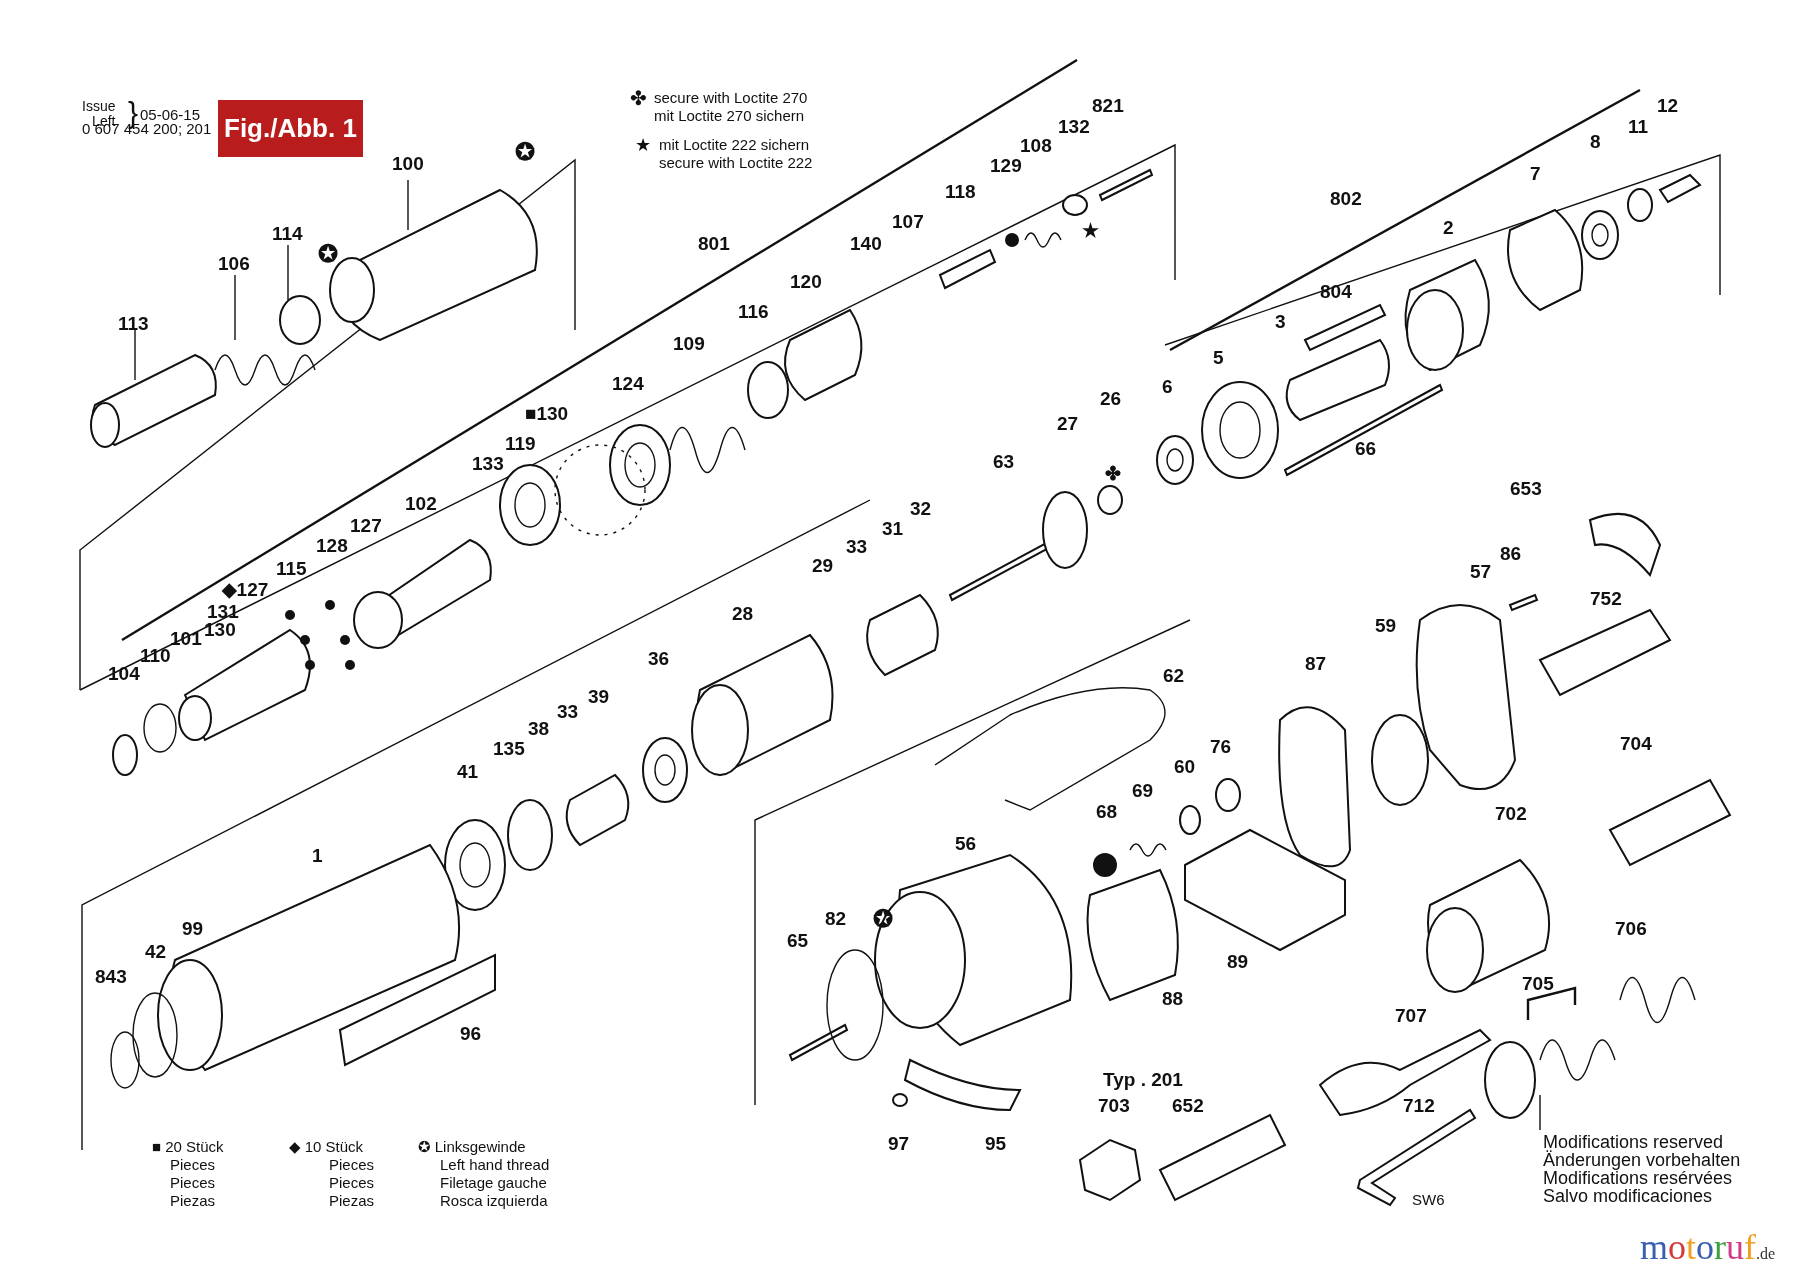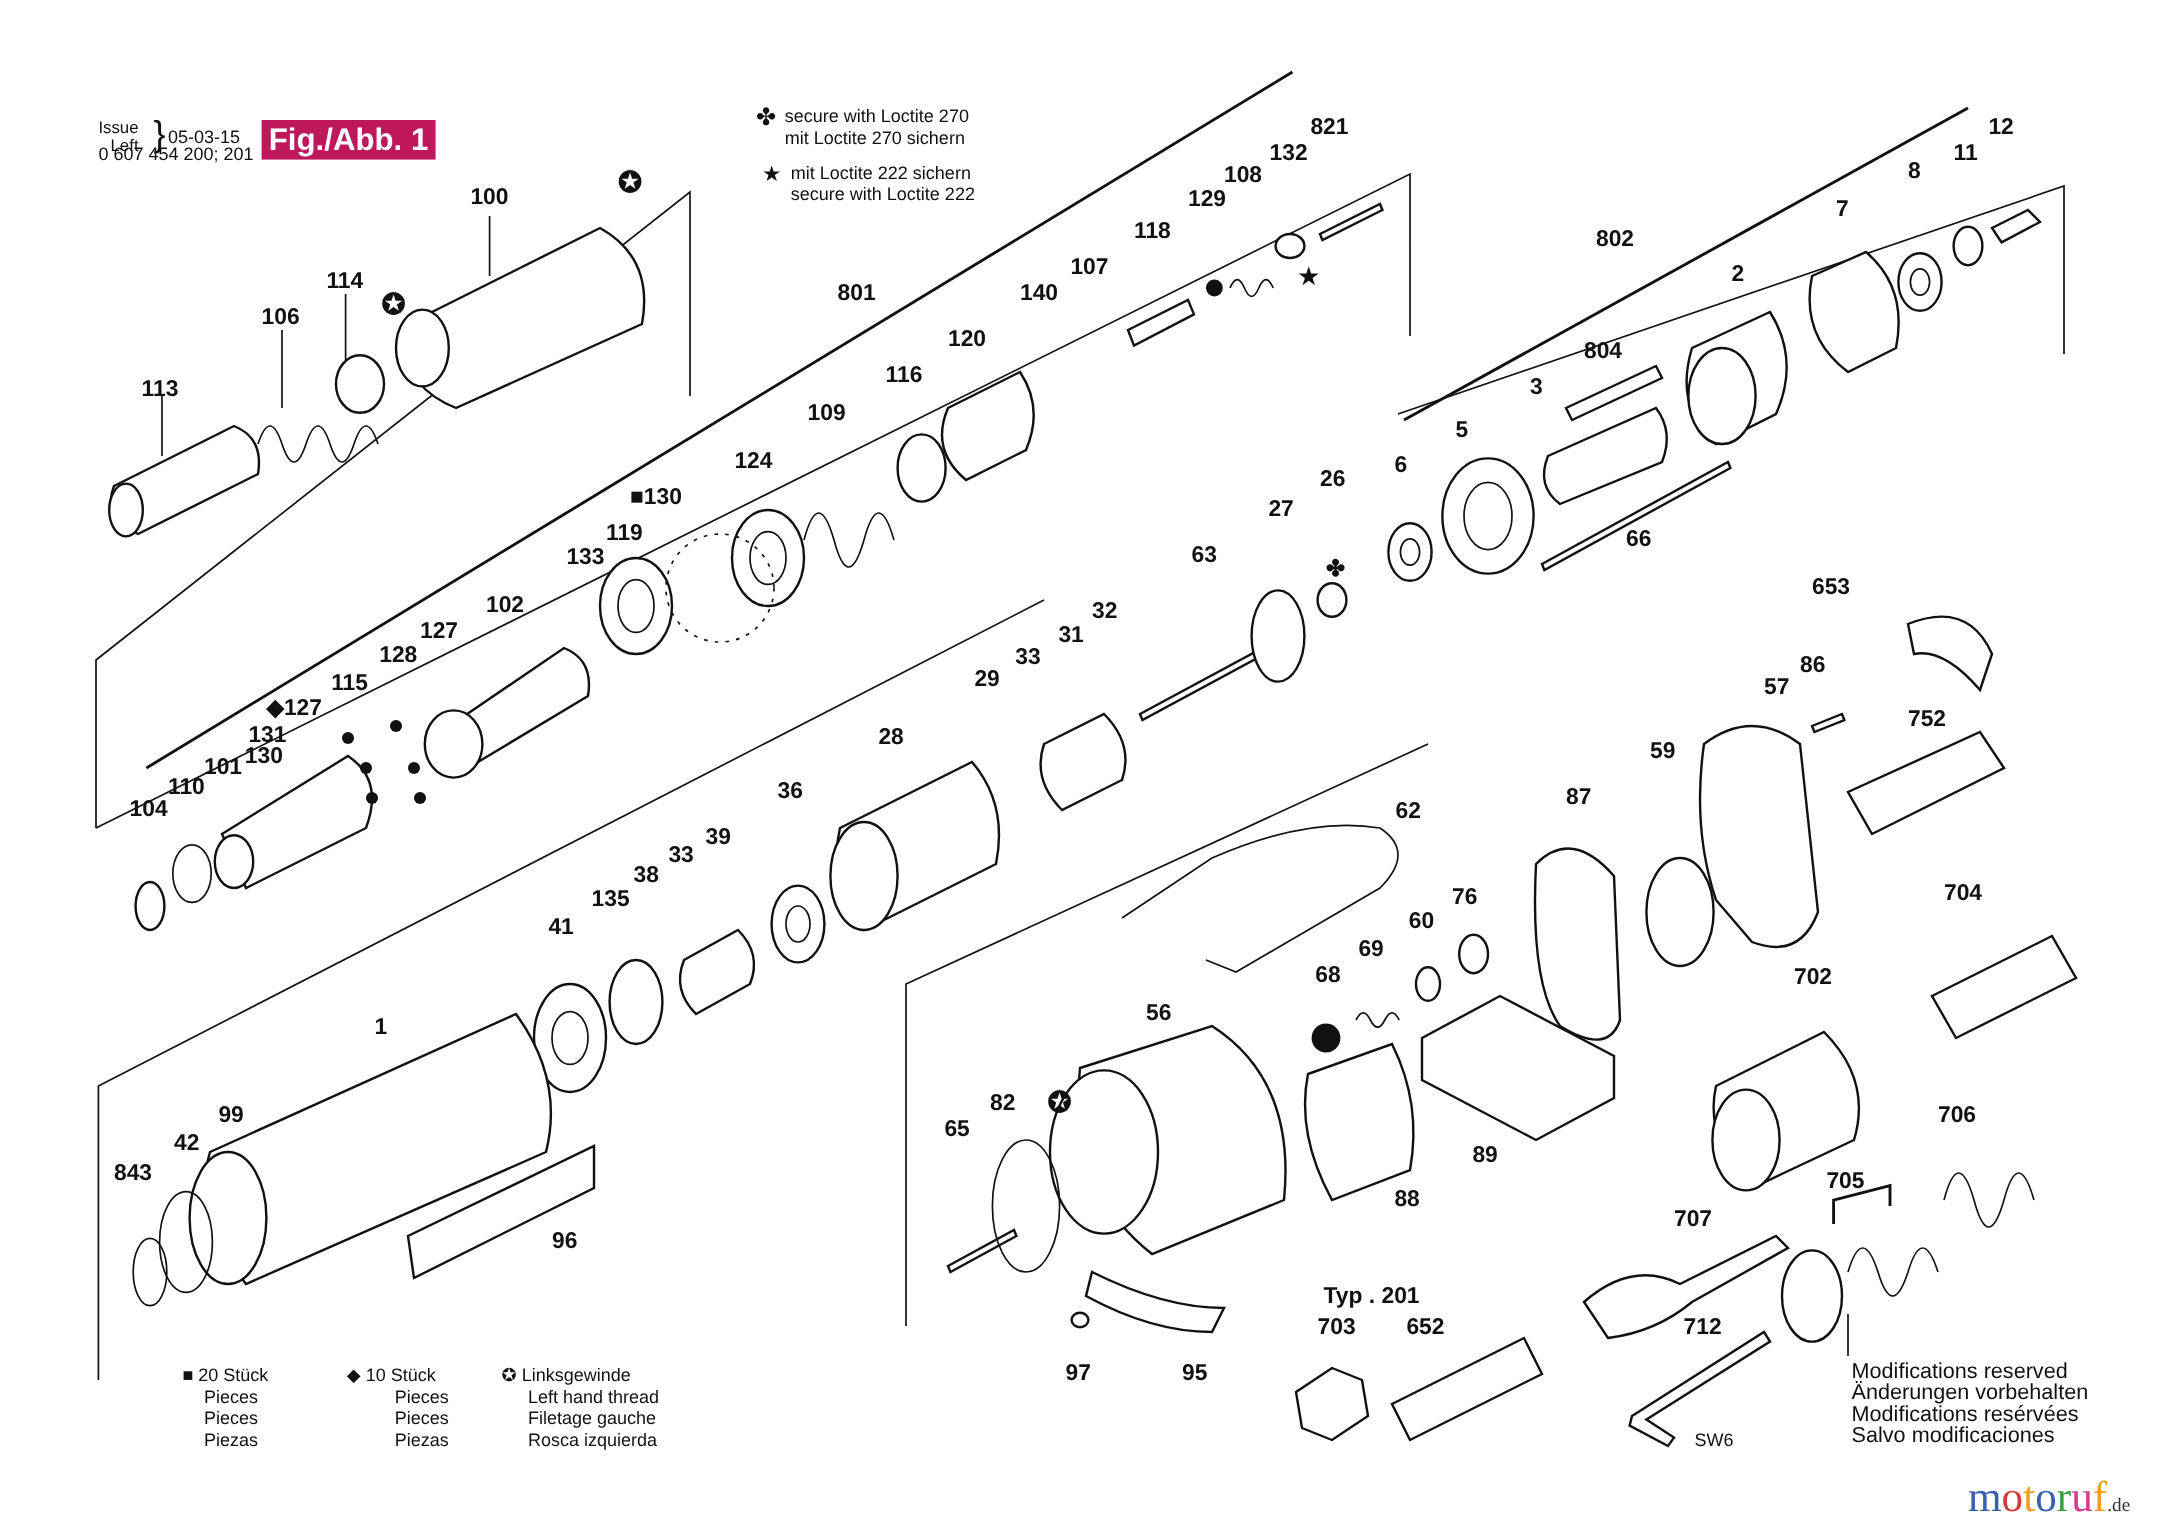--- a/index.html
+++ b/index.html
@@ -4,37 +4,37 @@
 <style>
   html,body{margin:0;padding:0;background:#fff;}
   body{width:1800px;height:1272px;position:relative;overflow:hidden;font-family:"Liberation Sans",sans-serif;color:#111;}
   svg{position:absolute;left:0;top:0;}
   .lbl{font-family:"Liberation Sans",sans-serif;font-weight:bold;font-size:19px;fill:#111;}
   .txt{font-family:"Liberation Sans",sans-serif;font-size:15px;fill:#111;}
   .part{fill:#fff;stroke:#111;stroke-width:2;}
   .ln{stroke:#111;stroke-width:2.4;fill:none;}
   .thin{stroke:#111;stroke-width:1.4;fill:none;}
   .hdr{position:absolute;font-size:15px;}
-  .figbox{position:absolute;left:218px;top:100px;background:#be185d;color:#fff;font-weight:bold;font-size:26px;padding:1px 6px;}
+  .figbox{position:absolute;left:218px;top:100px;background:#b91c1c;color:#fff;font-weight:bold;font-size:26px;padding:13px 6px;}
   .legend{position:absolute;font-size:15px;line-height:18px;}
   .legend .ind{padding-left:24px;display:block;}
   .mods{position:absolute;left:1543px;top:1133px;font-size:18px;line-height:18px;}
   .brand{position:absolute;left:1640px;top:1226px;font-family:"Liberation Serif",serif;font-size:36px;}
   .brand span{display:inline-block;}
 </style>
 </head>
 <body>
 
 <div class="hdr" style="left:82px;top:76px;margin-top:44px;">0 607 454 200; 201</div>
 <div class="hdr" style="left:82px;top:99px;font-size:14px;line-height:15px;text-align:right;">
   <span>Issue</span><br>
   <span>Left</span>
 </div>
 <div class="hdr" style="left:128px;top:98px;font-size:30px;line-height:30px;">}</div>
-<div class="hdr" style="left:140px;top:106px;">05-03-15</div>
+<div class="hdr" style="left:140px;top:106px;">05-06-15</div>
 <div class="figbox">Fig./Abb. 1</div>
 
 <div class="legend" style="left:630px;top:89px;">
   <span style="position:absolute;left:0;top:0;font-size:20px;">✤</span>
   <span class="ind">secure with Loctite 270</span>
   <span class="ind">mit Loctite 270 sichern</span>
 </div>
 <div class="legend" style="left:635px;top:136px;">
   <span style="position:absolute;left:0;top:0;font-size:18px;">★</span>
   <span class="ind">mit Loctite 222 sichern</span>

